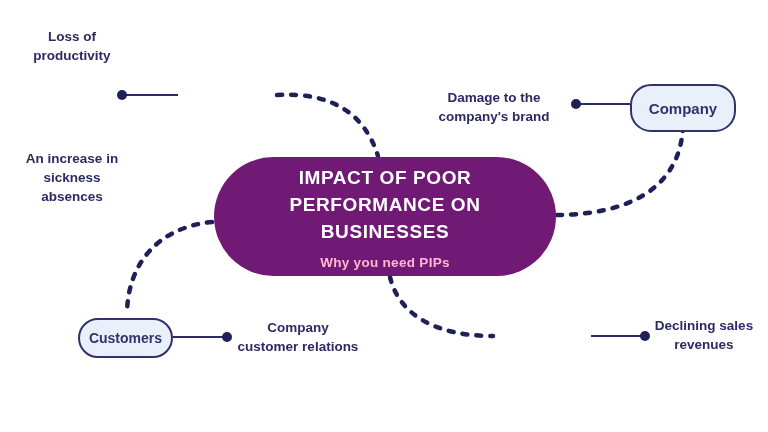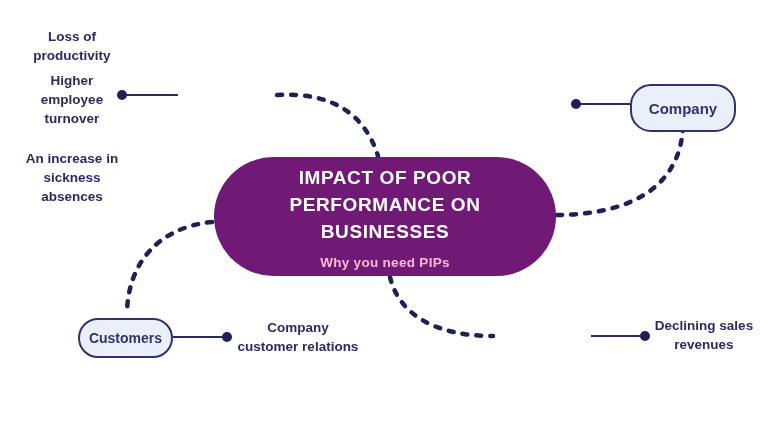--- a/index.html
+++ b/index.html
@@ -81,24 +81,23 @@
 
   <div class="pill pill-company">
     <span>Company</span>
   </div>
   <div class="pill pill-customers">
     <span>Customers</span>
   </div>
 
   <div class="lbl lbl-people-1">Loss of
 productivity</div>
-  <div class="lbl lbl-people-2">Higher
-employee
-turnover</div>
   <div class="lbl lbl-people-3">An increase in
 sickness
 absences</div>
+  <div class="lbl lbl-company">Damage to the
+company's brand</div>
   <div class="lbl lbl-customers">Company
 customer relations</div>
   <div class="lbl lbl-sales">Declining sales
 revenues</div>
 
 </div>
 
 </body></html>

